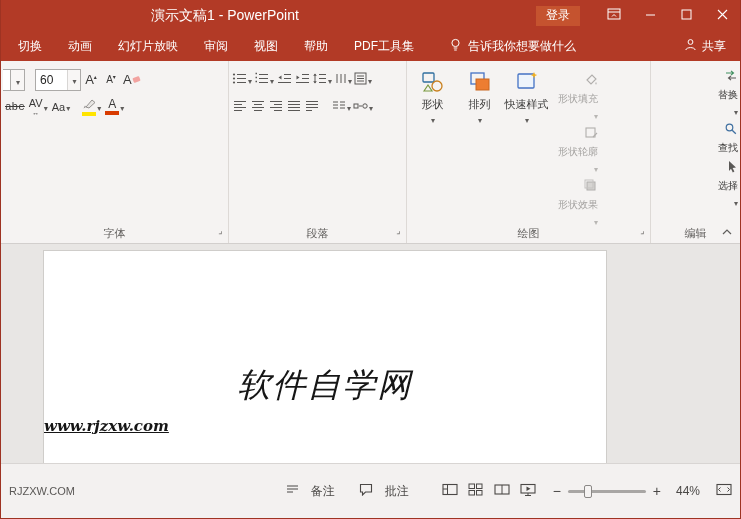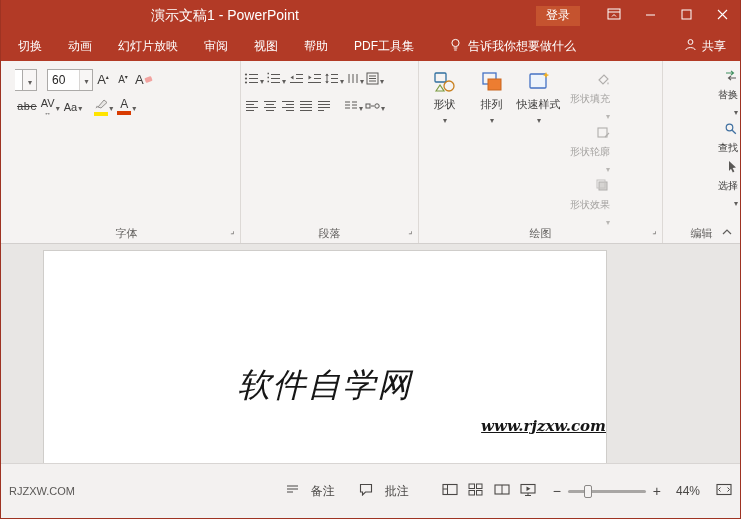--- a/index.html
+++ b/index.html
@@ -51,21 +51,21 @@
   .row { display: flex; align-items: center; height: 27px; }
   .ib { display: flex; align-items: center; justify-content: center; min-width: 20px; height: 22px;
         border: none; background: transparent; color: var(--ink); font-size: 11px; padding: 0 2px;
         font-family: inherit; }
   .dd::after { content: "▾"; font-size: 8px; color: var(--ink-dim); margin-left: 1px; }
   .dd-dis::after { content: "▾"; font-size: 8px; color: #b8b6b4; margin-left: 1px; }
   .caret-up::after { content: "▴"; font-size: 6px; position: relative; top: -5px; color: var(--ink); }
   .caret-down::after { content: "▾"; font-size: 6px; position: relative; top: -5px; color: var(--ink); }
 
   
-  .g-font { width: 228px; margin-left: 12px; }
+  .g-font { width: 228px; }
   .stub { width: 8px; height: 22px; background: #fff; border: 1px solid #acaaa8; border-left: none; }
   .stub-dd { width: 14px; height: 22px; background: #f8f6f5; border: 1px solid #acaaa8; border-left: none;
              display: flex; align-items: center; justify-content: center; }
   .sizebox { width: 46px; height: 22px; margin-left: 10px; border: 1px solid #acaaa8; background: #fff;
              display: flex; align-items: center; font-size: 12px; color: #201f1e; }
   .sizebox .val { flex: 1; padding-left: 4px; }
   .sizebox .ddwrap { width: 13px; height: 100%; border-left: 1px solid #d8d6d4; background: #f8f6f5;
                      display: flex; align-items: center; justify-content: center; }
   .ga { font-size: 13px; } .gs { font-size: 10px; }
   .strike { text-decoration: line-through; font-family: Liberation Mono, monospace; }
@@ -95,21 +95,21 @@
 
   .collapse { position: absolute; right: 7px; bottom: 4px; color: var(--ink-dim); background: none; border: none; }
 
   
   .slidearea { flex: 1; background: #e8e6e4; position: relative; overflow: hidden; }
   .slide { position: absolute; left: 42px; top: 6px; width: 564px; height: 314px; background: #fff;
            border: 1px solid #cfcdca; }
   .s-title { position: absolute; top: 112px; left: 0; right: 0; text-align: center;
              font-family: "DejaVu Serif", serif; font-style: italic; font-size: 33px;
              color: #161616; letter-spacing: 2px; }
-  .s-url { position: absolute; top: 166px; left: 0; right: 0; text-align: right;
+  .s-url { position: absolute; top: 166px; left: 0; right: 0; text-align: left;
            font-family: "DejaVu Serif", serif; font-style: italic; font-weight: bold; font-size: 15px;
            text-decoration: underline; color: #161616; }
 
   
   .statusbar { flex: 0 0 27px; background: #f3f1f0; border-top: 1px solid #d8d5d3; display: flex;
                align-items: center; font-size: 12px; color: #4a4846; padding: 16px 8px; }
   .sb-site { font-size: 11px; color: #5a5856; }
   .sb-item { display: flex; align-items: center; gap: 12px; margin-left: 24px; background: none;
              border: none; font-family: inherit; font-size: 12px; color: #4a4846; }
   .views { display: flex; margin-left: 28px; }

